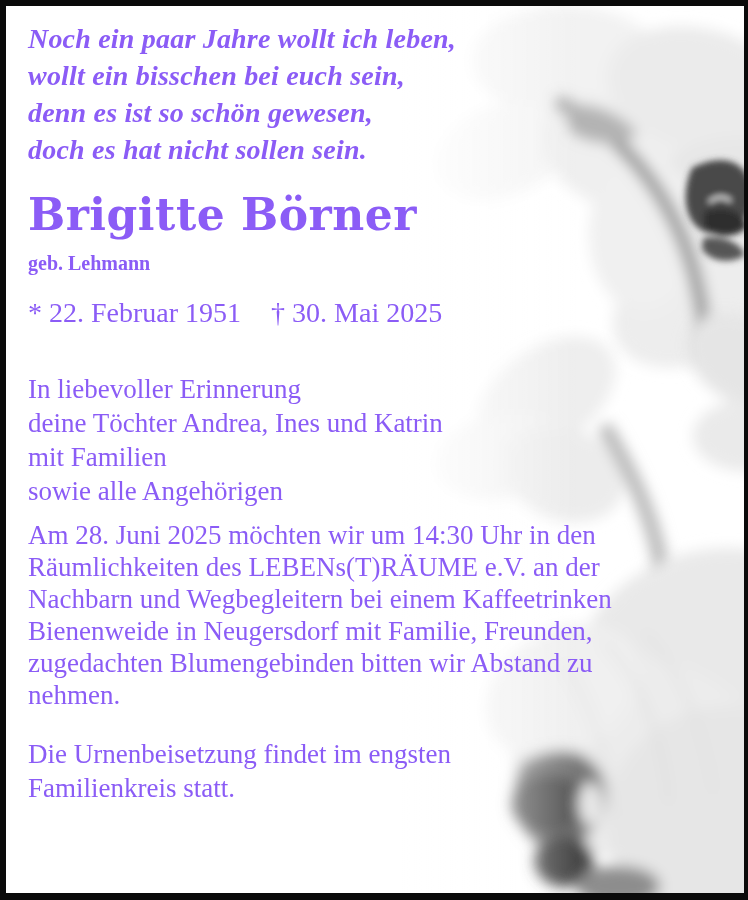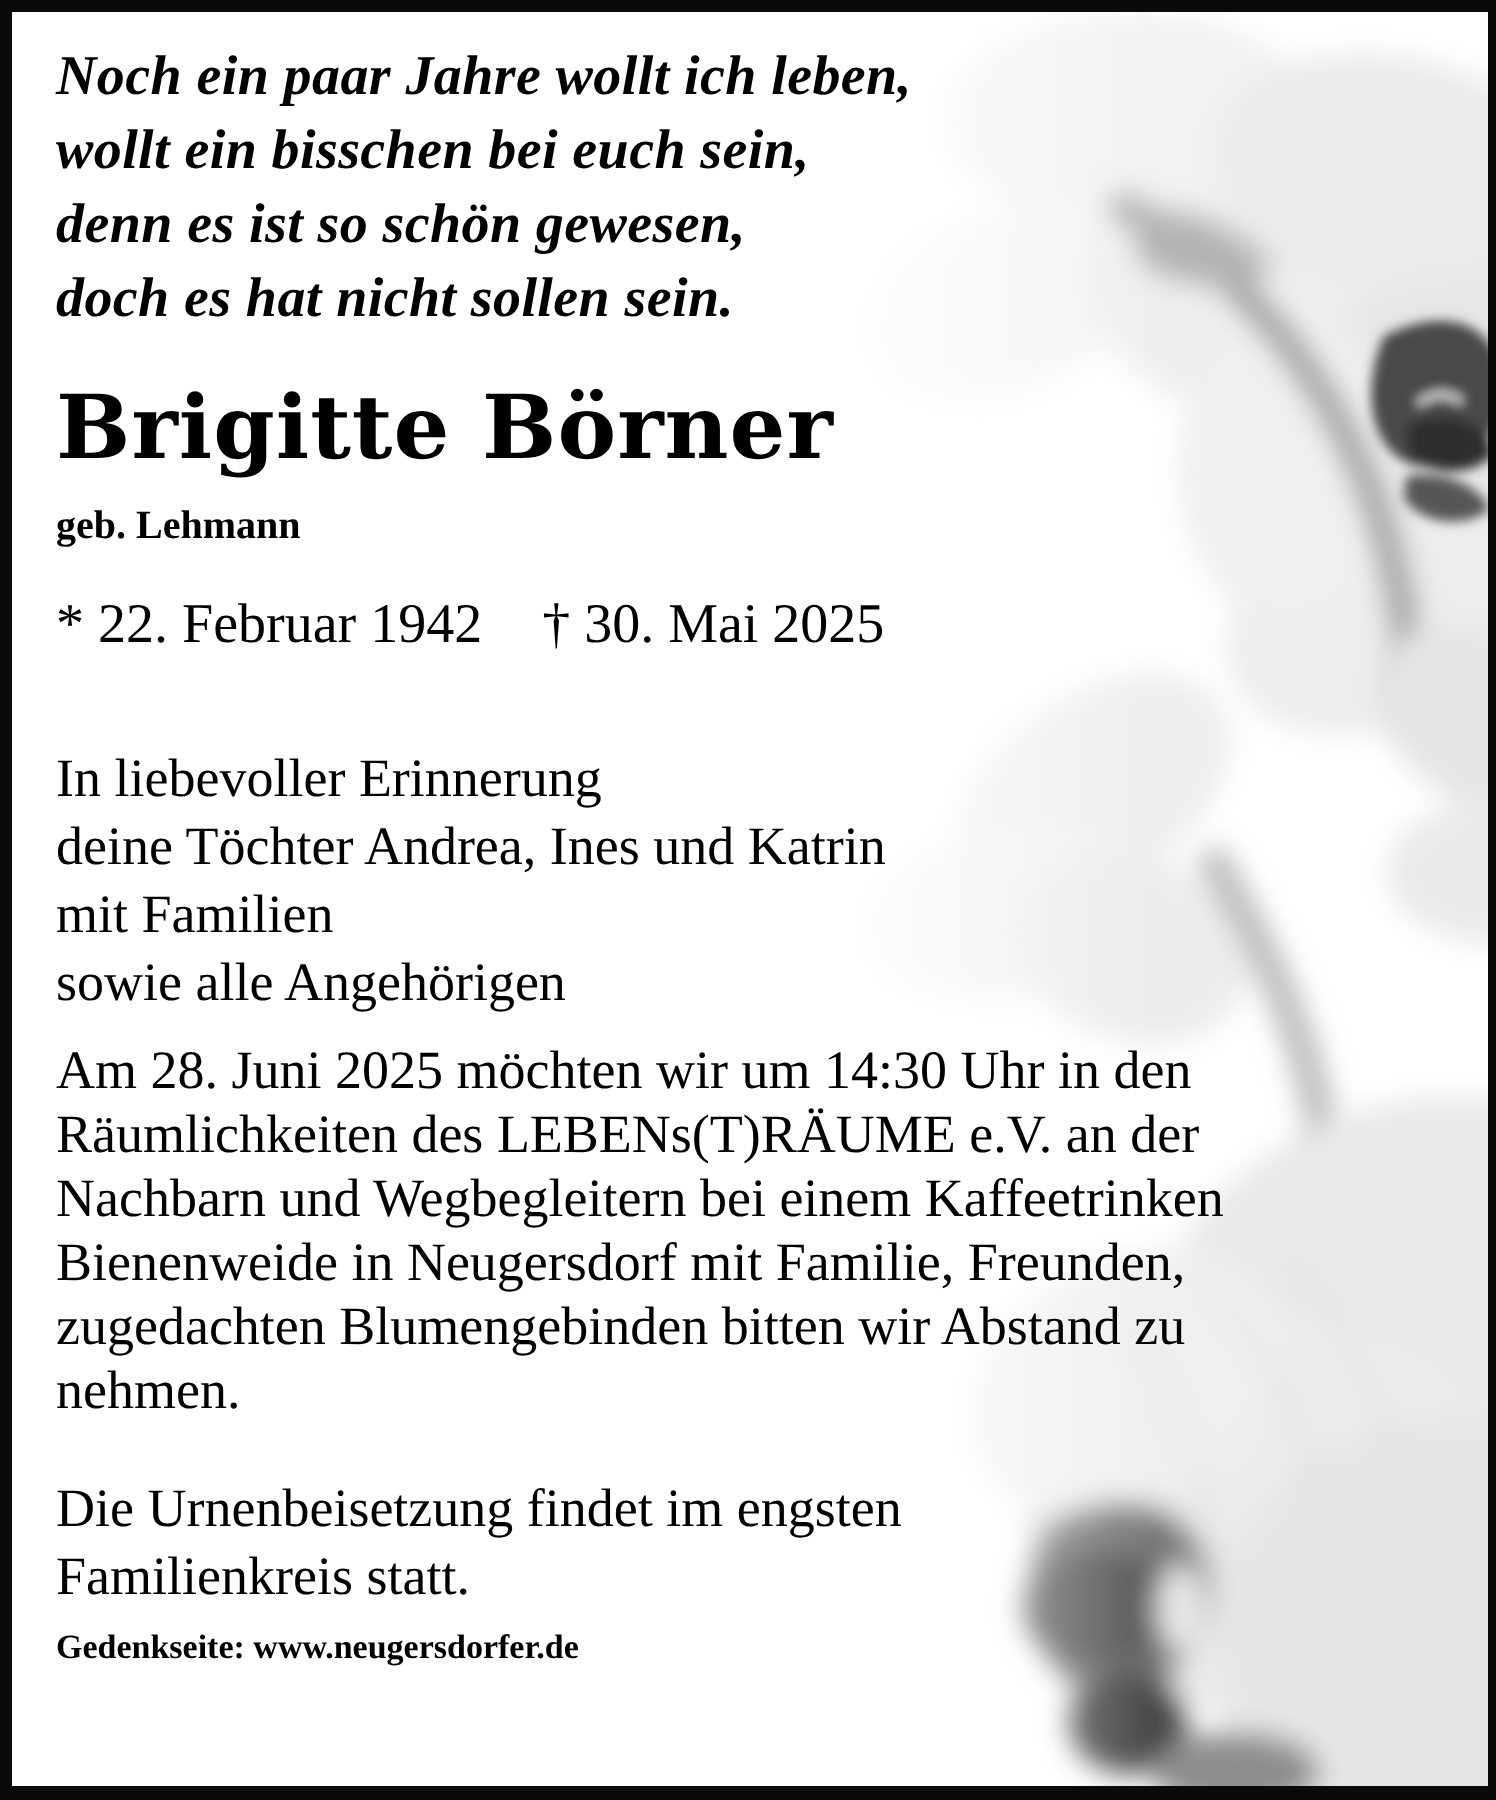--- a/index.html
+++ b/index.html
@@ -7,21 +7,21 @@
     position: relative;
     width: 748px;
     height: 900px;
     box-sizing: border-box;
     border-style: solid;
     border-color: #0a0a0a;
     border-width: 6px 4px 7px 6px;
     background: #ffffff;
     overflow: hidden;
     font-family: "Liberation Serif", serif;
-    color: #000000;
+    color: #8b5cf6;
   }
   .bg {
     position: absolute;
     top: 0; left: 0;
     width: 738px; height: 887px;
     z-index: 0;
   }
   .content {
     position: relative;
     z-index: 1;
@@ -157,21 +157,21 @@
       <span class="line">wollt ein bisschen bei euch sein,</span>
       <span class="line">denn es ist so schön gewesen,</span>
       <span class="line">doch es hat nicht sollen sein.</span>
     </div>
 
     <div class="name">Brigitte Börner</div>
 
     <div class="maiden">geb. Lehmann</div>
 
     <div class="dates">
-      <span class="birth">* 22. Februar 1942</span><span class="death">† 30. Mai 2025</span>
+      <span class="birth">* 22. Februar 1951</span><span class="death">† 30. Mai 2025</span>
     </div>
 
     <div class="remembrance">
       <span class="line">In liebevoller Erinnerung</span>
       <span class="line">deine Töchter Andrea, Ines und Katrin</span>
       <span class="line">mit Familien</span>
       <span class="line">sowie alle Angehörigen</span>
     </div>
 
     <div class="invitation">
@@ -181,16 +181,15 @@
       <span class="line">Bienenweide in Neugersdorf mit Familie, Freunden,</span>
       <span class="line">zugedachten Blumengebinden bitten wir Abstand zu</span>
       <span class="line">nehmen.</span>
     </div>
 
     <div class="burial">
       <span class="line">Die Urnenbeisetzung findet im engsten</span>
       <span class="line">Familienkreis statt.</span>
     </div>
 
-    <div class="memorial">Gedenkseite: www.neugersdorfer.de</div>
 
   </div>
 </div>
 
 </body></html>

